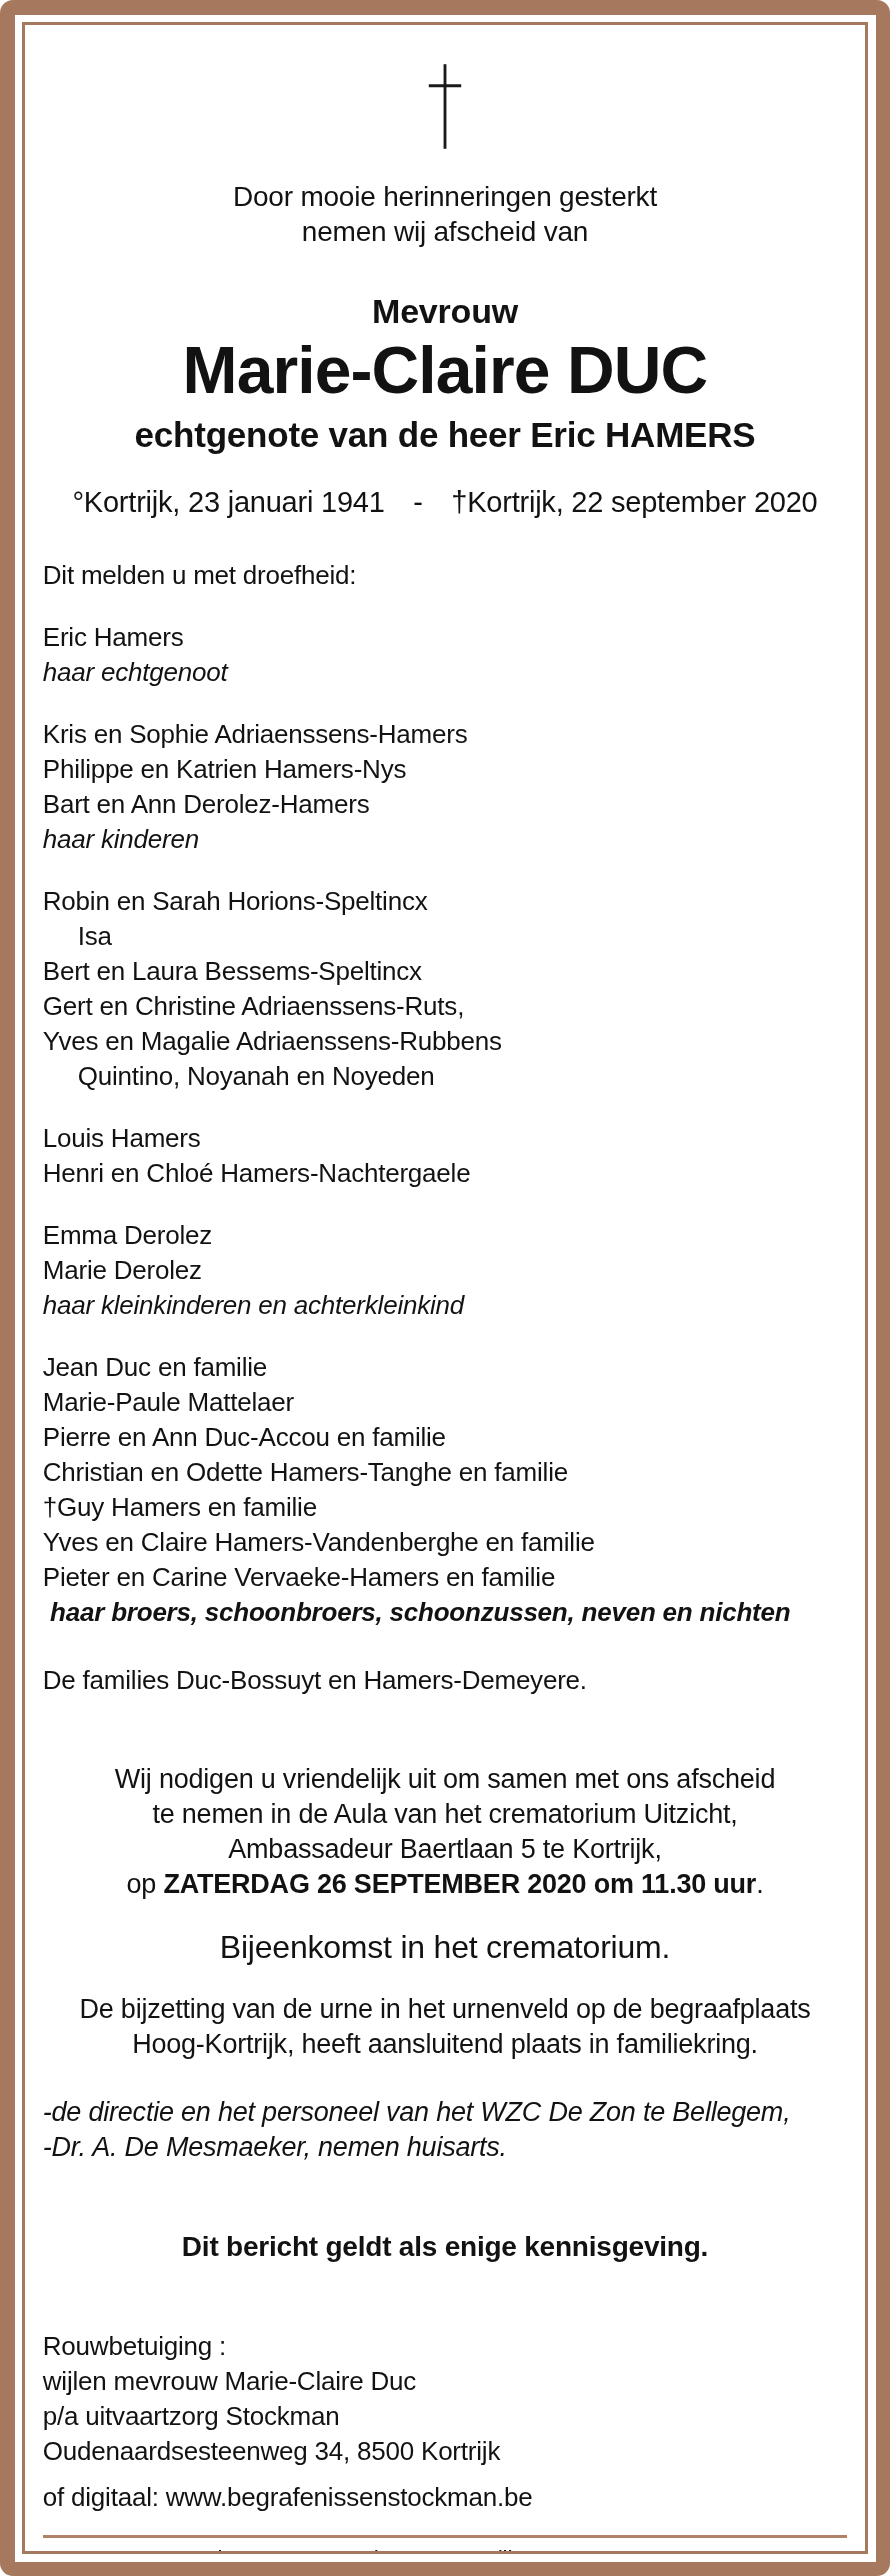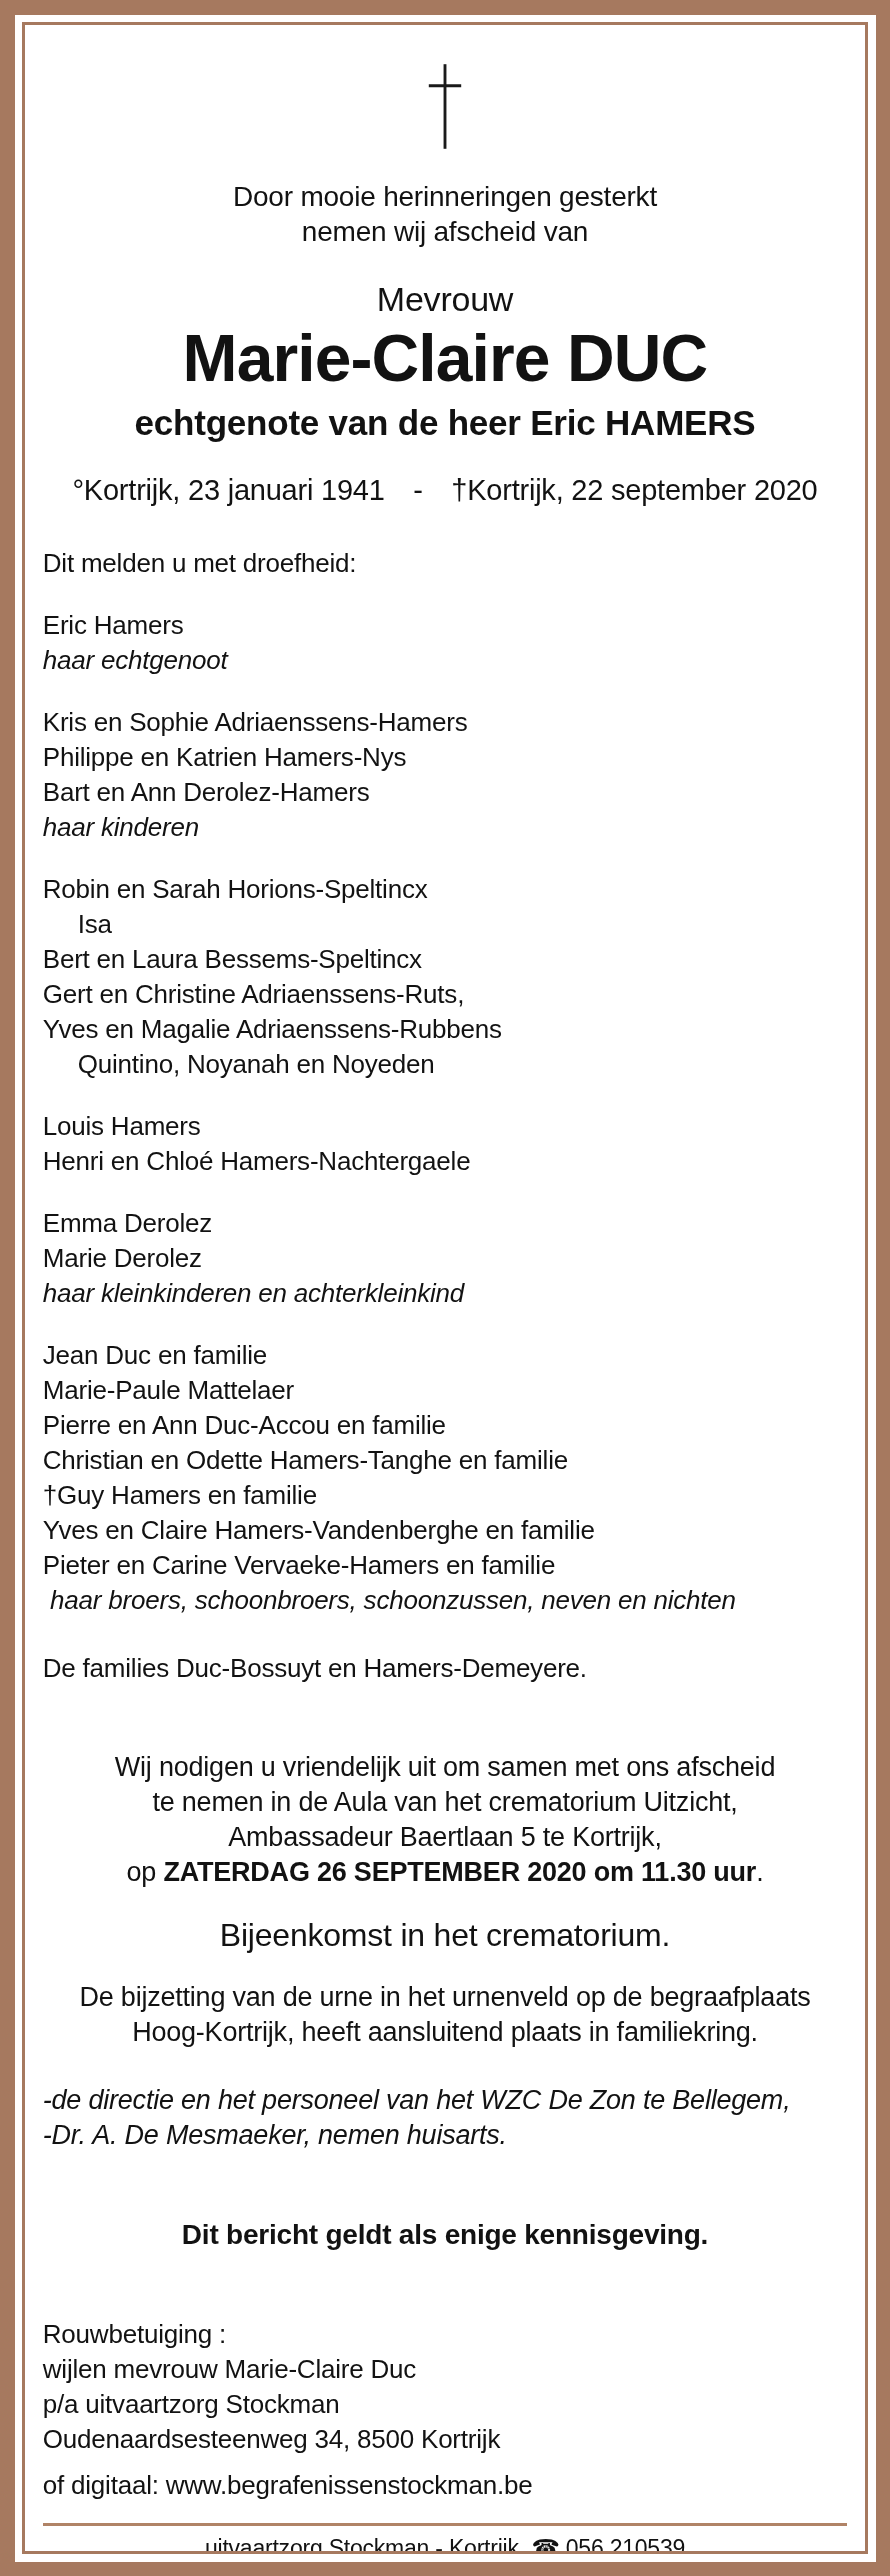--- a/index.html
+++ b/index.html
@@ -5,20 +5,21 @@
   * { margin: 0; padding: 0; box-sizing: border-box; }
   html, body { background: #ffffff; }
   .page {
     position: relative;
     width: 890px;
     height: 2576px;
     background: #a6795f; 
     font-family: "Liberation Sans", "DejaVu Sans", sans-serif;
     color: #121212;
     overflow: hidden;
+    border-radius: 13px;
   }
   .sheet {
     position: absolute;
     inset: 14.5px;
     background: #ffffff;
   }
   .frame {
     position: absolute;
     inset: 7.3px;
     border: 3.6px solid #a6795f;
@@ -34,33 +35,33 @@
   .center { text-align: center; }
   .bold { font-weight: bold; }
 
   .cross-wrap {
     margin-top: 36px;
     height: 91px;
     display: flex;
     justify-content: center;
   }
   .intro { margin-top: 27px; font-size: 28px; line-height: 35px; }
-  .title-prefix { margin-top: 30px; font-size: 34px; line-height: 40px; font-weight: normal; }
+  .title-prefix { margin-top: 42px; font-size: 34px; line-height: 40px; font-weight: bold; }
   .deceased-name { margin-top: 3.6px; font-size: 66px; line-height: 73px; font-weight: bold; letter-spacing: -0.9px; }
   .subtitle { margin-top: 5.5px; font-size: 35px; line-height: 44px; font-weight: bold; }
   .life-dates { margin-top: 27px; font-size: 29px; line-height: 36px; }
 
   .lead { margin-top: 38px; font-size: 26px; line-height: 35px; }
 
   .family-list { font-size: 26px; line-height: 35px; }
   .family-line { display: flex; justify-content: space-between; align-items: baseline; flex-direction: column; }
   .family-line.gap { margin-top: 27px; }
   .family-line.indent .name-text { padding-left: 35px; }
   .family-line .relation { font-style: italic; text-align: right; white-space: nowrap; }
-  .family-line.relation-only { justify-content: flex-start; font-style: italic; padding-left: 7.3px; }
+  .family-line.relation-only { justify-content: flex-start; font-style: italic; padding-left: 7.3px; font-weight: bold; }
 
   .closing-line { font-size: 26px; line-height: 35px; }
   .families-line { margin-top: 33px; }
 
   .invitation { margin-top: 64px; font-size: 27px; line-height: 35px; }
   .meeting-line { margin-top: 28px; font-size: 32px; line-height: 35px; }
   .urn-block { margin-top: 27px; font-size: 27px; line-height: 35px; }
   .thanks-block { margin-top: 33px; font-size: 27px; line-height: 35px; font-style: italic; }
   .notice-line { margin-top: 64px; font-size: 28px; line-height: 35px; font-weight: bold; }
   .condolence-block { margin-top: 65px; font-size: 26px; line-height: 35px; }

